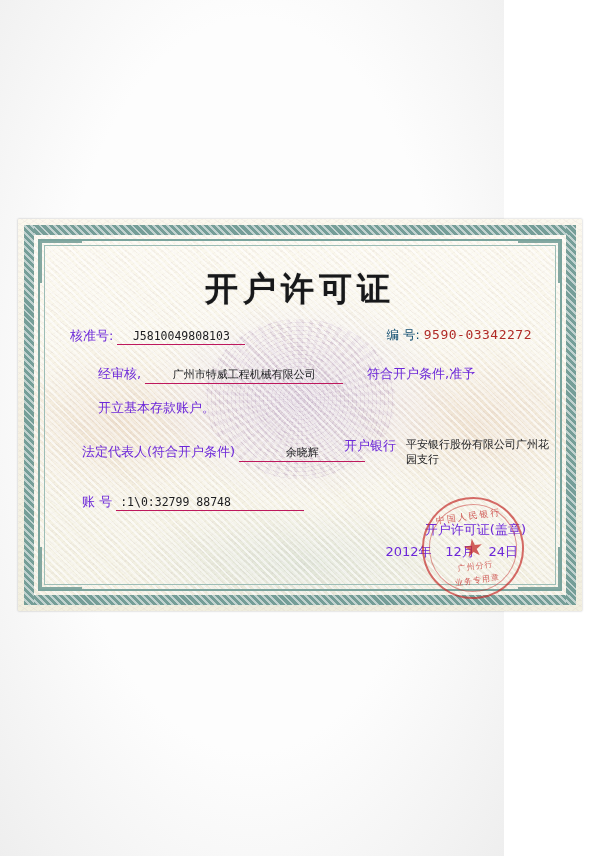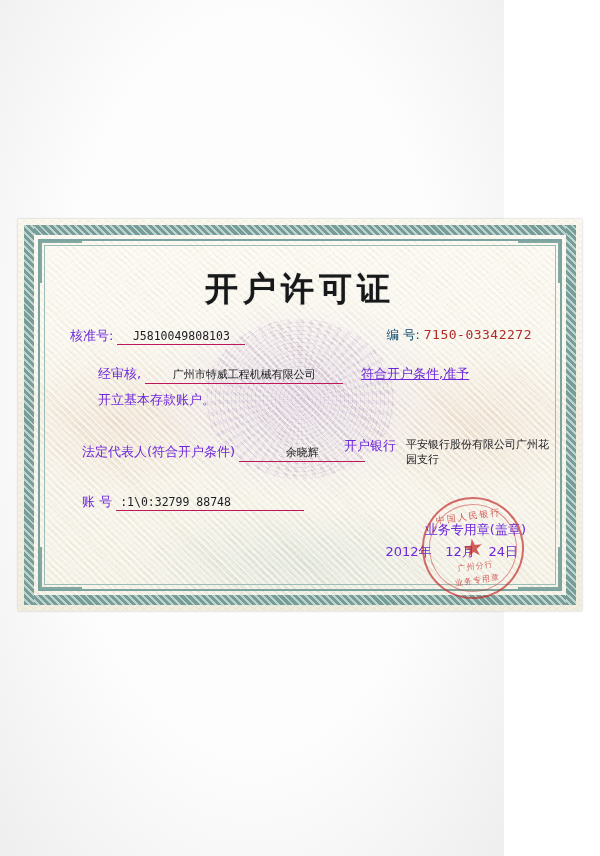--- a/index.html
+++ b/index.html
@@ -163,21 +163,21 @@
   .serial-num {
     font-family: "DejaVu Sans Mono", monospace;
     font-size: 13px;
     color: #b02a26;
     letter-spacing: .5px;
   }
   .serial-lbl { font-size: 12.5px; color: #0c4a6e; }
 
   
   #row-main   { left: 44px; top: 112px; right: 20px; }
-  #row-main2  { left: 44px; top: 138px; }
+  #row-main2  { left: 44px; top: 146px; }
 
   
   #row-legal  { left: 28px; top: 190px; }
   #row-bank   { left: 290px; top: 184px; width: 250px; white-space: normal; }
   .bank-name {
     font-family: "DejaVu Sans", sans-serif;
     font-size: 11px;
     line-height: 15px;
     color: #1b1c1f;
     display: inline-block;
@@ -262,27 +262,27 @@
 
       <div class="title">开户许可证</div>
 
       <div class="row" id="row-approval">
         <span class="lbl">核准号:</span>
         <span class="underline val" style="min-width:120px;">J5810049808103</span>
       </div>
 
       <div class="row" id="row-serial">
         <span class="serial-lbl">编 号:</span>
-        <span class="serial-num">7150-</span><span class="serial-num">03342272</span>
+        <span class="serial-num">9590-</span><span class="serial-num">03342272</span>
       </div>
 
       <div class="row" id="row-main">
         <span class="lbl">经审核,</span>
         <span class="underline hand" style="min-width:190px;">广州市特威工程机械有限公司</span>
-        <span class="lbl" style="margin-left:14px;text-decoration:underline;">符合开户条件,准予</span>
+        <span class="lbl" style="margin-left:20px;">符合开户条件,准予</span>
       </div>
 
       <div class="row" id="row-main2">
         <span class="lbl">开立基本存款账户。</span>
       </div>
 
       <div class="row" id="row-legal">
         <span class="lbl">法定代表人(符合开户条件)</span>
         <span class="underline hand" style="min-width:118px;">余晓辉</span>
       </div>
@@ -291,21 +291,21 @@
         <span class="lbl">开户银行</span>
         <span class="bank-name" style="margin-left:6px;">平安银行股份有限公司广州花园支行</span>
       </div>
 
       <div class="row" id="row-account">
         <span class="lbl">账 号</span>
         <span class="underline val" style="min-width:180px;text-align:left;">:1\0:32799 88748</span>
       </div>
 
       <div class="row" id="row-issuer">
-        <span class="lbl">业务专用章(盖章)</span>
+        <span class="lbl">开户许可证(盖章)</span>
       </div>
 
       <div class="row" id="row-date">
         <span class="lbl">2012年</span>
         <span class="lbl" style="margin-left:10px;">12月</span>
         <span class="lbl" style="margin-left:10px;">24日</span>
       </div>
 
       <div id="seal">
         <div class="inner-ring"></div>

